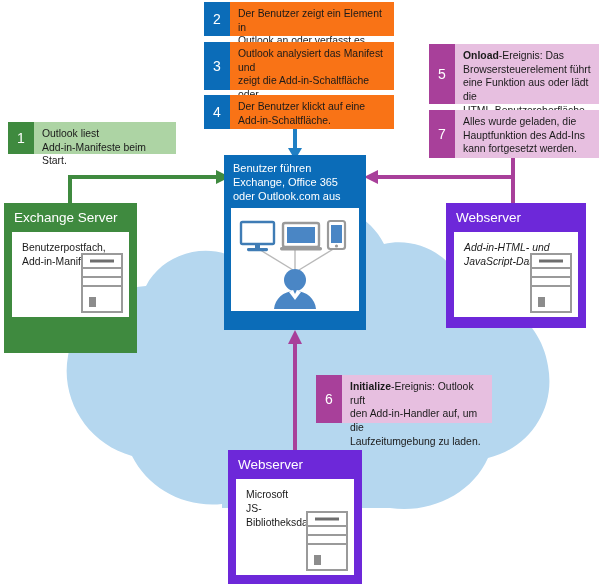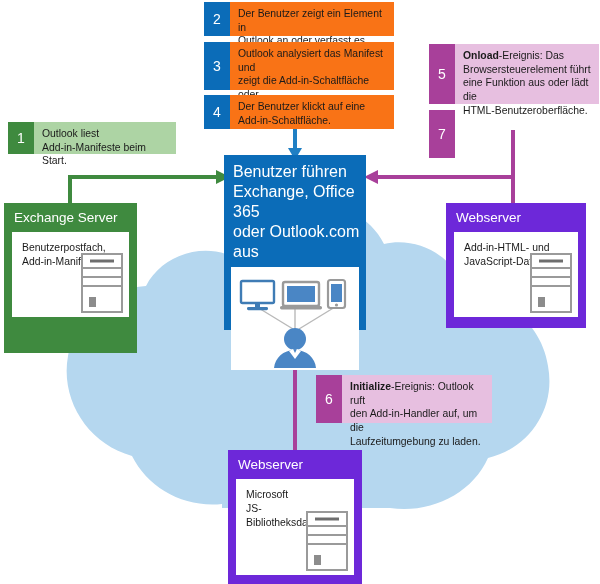--- a/index.html
+++ b/index.html
@@ -50,21 +50,21 @@
   }
   .box-green{background:#3f8a3f;}
   .box-purple{background:#6d28d9;}
   .box-blue{background:#0b6cb8;}
 
   
   .tower{position:absolute;}
 
   
   #center-box{left:224px;top:155px;width:142px;height:175px;}
-  #center-box .title{font-size:16px;padding:7px 0 5px 9px;line-height:1.25;}
+  #center-box .title{font-size:11px;padding:7px 0 5px 9px;line-height:1.25;}
   #center-box .panel{margin:0 7px 7px 7px;padding:0;height:103px;}
   .devices{position:absolute;left:0;top:0;width:100%;height:100%;}
 </style>
 </head>
 <body>
 
 <div id="stage">
 
   <svg class="cloud-svg" viewBox="0 0 600 584">
     <path d="M 300 200
@@ -148,20 +148,25 @@
     <div class="txt">
       <b>Onload</b><span>-Ereignis: Das</span><br>
       <span>Browsersteuerelement führt</span><br>
       <span>eine Funktion aus oder lädt die</span><br>
       <span>HTML-Benutzeroberfläche.</span>
     </div>
   </div>
 
   <div class="callout c-purple" id="co7" style="left:429px;top:110px;width:170px;height:48px;">
     <div class="num">7</div>
+    <div class="txt">
+      <span>Alles wurde geladen, die</span><br>
+      <span>Hauptfunktion des Add-Ins</span><br>
+      <span>kann fortgesetzt werden.</span>
+    </div>
   </div>
 
   <div class="callout c-green" id="co1" style="left:8px;top:122px;width:168px;height:32px;">
     <div class="num">1</div>
     <div class="txt">
       <span>Outlook liest</span><br>
       <span>Add-in-Manifeste beim Start.</span>
     </div>
   </div>
 
@@ -222,21 +227,21 @@
                  C 52 83 44 91 43 101
                  L 85 101
                  C 84 91 76 83 64 83 Z" fill="#4a86c5"></path>
         <path d="M 58 84 L 64 92 L 70 84 L 66 82 L 64 86 L 62 82 Z" fill="#ffffff"></path>
       </svg>
     </div>
   </div>
 
   <div class="box box-purple" id="webserver-right-box" style="left:446px;top:203px;width:140px;height:125px;">
     <div class="title">Webserver</div>
-    <div class="panel" style="height:85px;">
+    <div class="panel" style="height:85px;font-style:italic;">
       <div class="ptext">
         <span>Add-in-HTML- und</span><br>
         <span>JavaScript-Dateien</span>
       </div>
       <svg class="tower" style="right:6px;bottom:4px;width:42px;height:60px;" viewBox="0 0 42 60">
         <rect x="1" y="1" width="40" height="58" fill="#ffffff" stroke="#9a9a9a" stroke-width="2"></rect>
         <line x1="1" y1="15" x2="41" y2="15" stroke="#9a9a9a" stroke-width="2"></line>
         <line x1="1" y1="24" x2="41" y2="24" stroke="#9a9a9a" stroke-width="2"></line>
         <line x1="1" y1="33" x2="41" y2="33" stroke="#9a9a9a" stroke-width="2"></line>
         <line x1="9" y1="8" x2="33" y2="8" stroke="#6e6e6e" stroke-width="3"></line>

